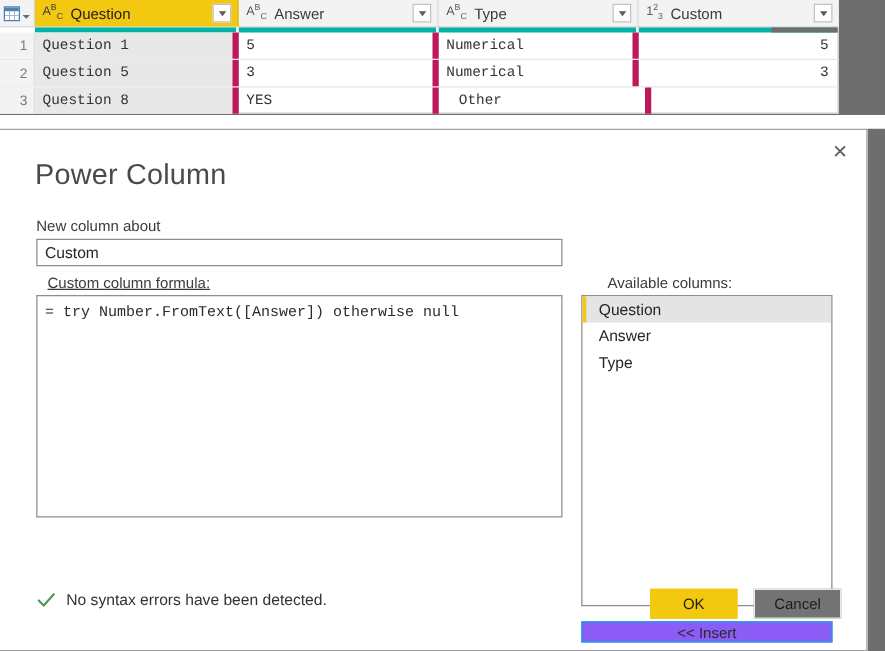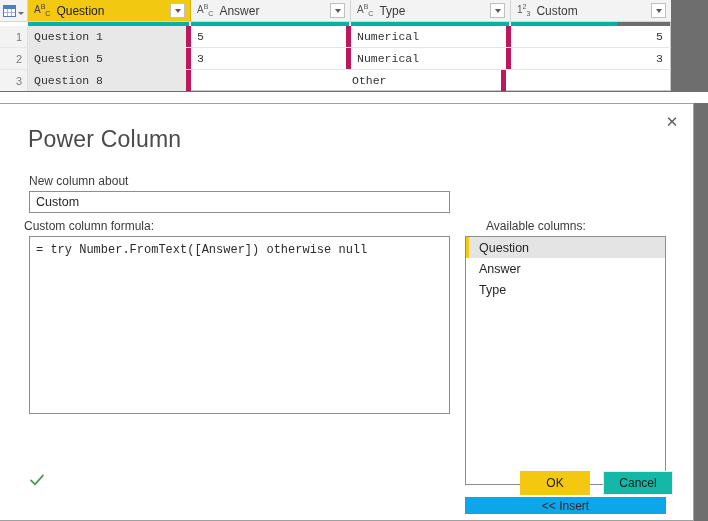--- a/index.html
+++ b/index.html
@@ -230,21 +230,21 @@
     border: 1px solid #8d8d8d;
     background: #ffffff;
     font-family: "Liberation Sans", sans-serif;
     font-size: 12.5px;
     color: #262626;
     padding: 0 6px;
     outline: none;
   }
 
   #lbl-formula {
-    position: absolute; left: 24px; top: 115px;
+    position: absolute; left: 38px; top: 115px; text-decoration: underline;
   }
   #formula-box {
     position: absolute;
     left: 29px; top: 132px;
     width: 421px; height: 178px;
     box-sizing: border-box;
     border: 1px solid #8d8d8d;
     background: #ffffff;
     overflow: hidden;
   }
@@ -305,21 +305,21 @@
     position: absolute;
     left: 0; top: 0; bottom: 0;
     width: 3px;
     background: #f2c811;
   }
   #insert-btn {
     position: absolute;
     left: 465px; top: 393px;
     width: 201px; height: 17px;
     box-sizing: border-box;
-    background: #0ea5e9;
+    background: #8b5cf6;
     border: 1px solid #0ea5e9;
     font-family: "Liberation Sans", sans-serif;
     font-size: 12px;
     color: #2b2b2b;
     cursor: pointer;
     display: flex; align-items: center; justify-content: center;
   }
 
   #status-row {
     position: absolute;
@@ -347,21 +347,21 @@
     font-family: "Liberation Sans", sans-serif;
     font-size: 12px;
     color: #1c1c1c;
     cursor: pointer;
     display: flex; align-items: center; justify-content: center;
   }
   #cancel-btn {
     position: absolute;
     left: 603px; top: 367px;
     width: 70px; height: 24px;
-    background: #14b8a6;
+    background: #737373;
     border: 1px solid #e9e9e9;
     box-sizing: border-box;
     font-family: "Liberation Sans", sans-serif;
     font-size: 12px;
     color: #1c1c1c;
     cursor: pointer;
     display: flex; align-items: center; justify-content: center;
   }
 </style>
 </head>
@@ -434,21 +434,22 @@
       <div class="rownum">2</div>
       <div class="cell colsel" style="left:28px;width:163px;">Question 5</div>
       <div class="cell" style="left:191px;width:160px;">3</div>
       <div class="cell" style="left:351px;width:160px;">Numerical</div>
       <div class="cell num" style="left:511px;width:160px;border-right:none;">3</div>
     </div>
 
     <div class="data-row" style="top:70px;border-bottom:none;">
       <div class="rownum">3</div>
       <div class="cell colsel" style="left:28px;width:163px;">Question 8</div>
-      <div class="cell" style="left:346px;width:160px;">Other</div>
+      <div class="cell" style="left:191px;width:160px;">YES</div>
+      <div class="cell" style="left:361px;width:160px;">Other</div>
     </div>
 
   </div>
 </div>
 
 <div id="dlg-shadow-right"></div>
 
 <div id="dialog">
 
   <div id="close-btn">✕</div>
@@ -470,18 +471,19 @@
     <div class="avail-item">Answer</div>
     <div class="avail-item">Type</div>
   </div>
 
   <div id="insert-btn">&lt;&lt; Insert</div>
 
   <div id="status-row">
     <svg id="check-icon" viewBox="0 0 16 16">
       <path d="M2 8.4 L6 12.4 L14 3.4" fill="none" stroke="#4C9A52" stroke-width="1.7" stroke-linecap="round" stroke-linejoin="round"></path>
     </svg>
+    <span id="status-text">No syntax errors have been detected.</span>
   </div>
 
   <div id="ok-btn">OK</div>
   <div id="cancel-btn">Cancel</div>
 
 </div>
 
 </body></html>

